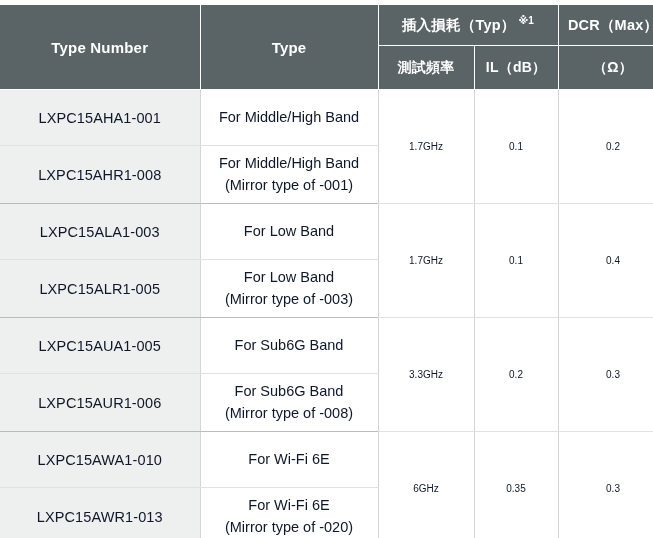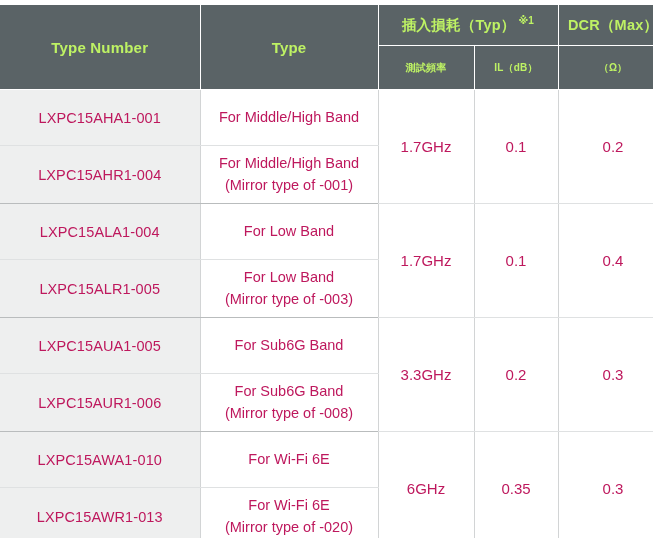--- a/index.html
+++ b/index.html
@@ -31,21 +31,21 @@
 
   table.spec col.c-part  { width: 200px; }
   table.spec col.c-type  { width: 178px; }
   table.spec col.c-freq  { width: 96px;  }
   table.spec col.c-il    { width: 84px;  }
   table.spec col.c-dcr   { width: 110px; }
 
   
   thead th {
     background: #5a6366;
-    color: #bef264;
+    color: #ffffff;
     font-weight: bold;
     text-align: center;
     vertical-align: middle;
     border: 1px solid #ffffff;
     border-top: none;
     padding: 0;
     letter-spacing: 0.2px;
   }
   thead th.h-part,
   thead th.h-type {
@@ -55,56 +55,56 @@
   thead th.h-group {
     font-size: 14.5px;
     height: 40px;
     border-bottom: 1px solid #ffffff;
   }
   thead th.h-dcr {
     font-size: 14.5px;
     height: 40px;
   }
   thead th.h-sub {
-    font-size: 10px;
+    font-size: 14px;
     height: 43px;
   }
   thead th.h-part { border-left: none; }
 
   .sup-mark {
     font-size: 10px;
     vertical-align: super;
     margin-left: 3px;
     line-height: 1;
   }
 
   
   tbody td {
     vertical-align: middle;
     text-align: center;
     font-size: 14.5px;
-    color: #be185d;
+    color: #0f172a;
     border-right: 1px solid #d2d4d5;
     border-bottom: 1px solid #dfe1e2;
     padding: 0 4px;
     background: #ffffff;
   }
   tbody td.part {
     background: #eeefef;
     border-right: 1px solid #d2d4d5;
     border-left: none;
     font-size: 14.5px;
     letter-spacing: 0.1px;
   }
   tbody td.type {
     line-height: 1.45;
     margin-left: 9px;
   }
   tbody td.val {
-    font-size: 15px;
+    font-size: 10px;
     margin-left: 33px;
   }
   tbody tr.row-a td { height: 55px; }
   tbody tr.row-b td { height: 57px; }
 
   
   tbody tr.group-end td {
     border-bottom: 1px solid #b9bcbd;
   }
   tbody tr.last-row td {
@@ -140,25 +140,25 @@
     </thead>
     <tbody>
         <tr class="row-a">
           <td class="part">LXPC15AHA1-001</td>
           <td class="type"><span>For Middle/High Band</span></td>
           <td class="val" rowspan="2">1.7GHz</td>
           <td class="val" rowspan="2">0.1</td>
           <td class="val" rowspan="2">0.2</td>
         </tr>
         <tr class="row-b group-end">
-          <td class="part">LXPC15AHR1-004</td>
+          <td class="part">LXPC15AHR1-008</td>
           <td class="type"><span>For Middle/High Band</span><span class="type-line2">(Mirror type of -001)</span></td>
         </tr>
         <tr class="row-a">
-          <td class="part">LXPC15ALA1-004</td>
+          <td class="part">LXPC15ALA1-003</td>
           <td class="type"><span>For Low Band</span></td>
           <td class="val" rowspan="2">1.7GHz</td>
           <td class="val" rowspan="2">0.1</td>
           <td class="val" rowspan="2">0.4</td>
         </tr>
         <tr class="row-b group-end">
           <td class="part">LXPC15ALR1-005</td>
           <td class="type"><span>For Low Band</span><span class="type-line2">(Mirror type of -003)</span></td>
         </tr>
         <tr class="row-a">

